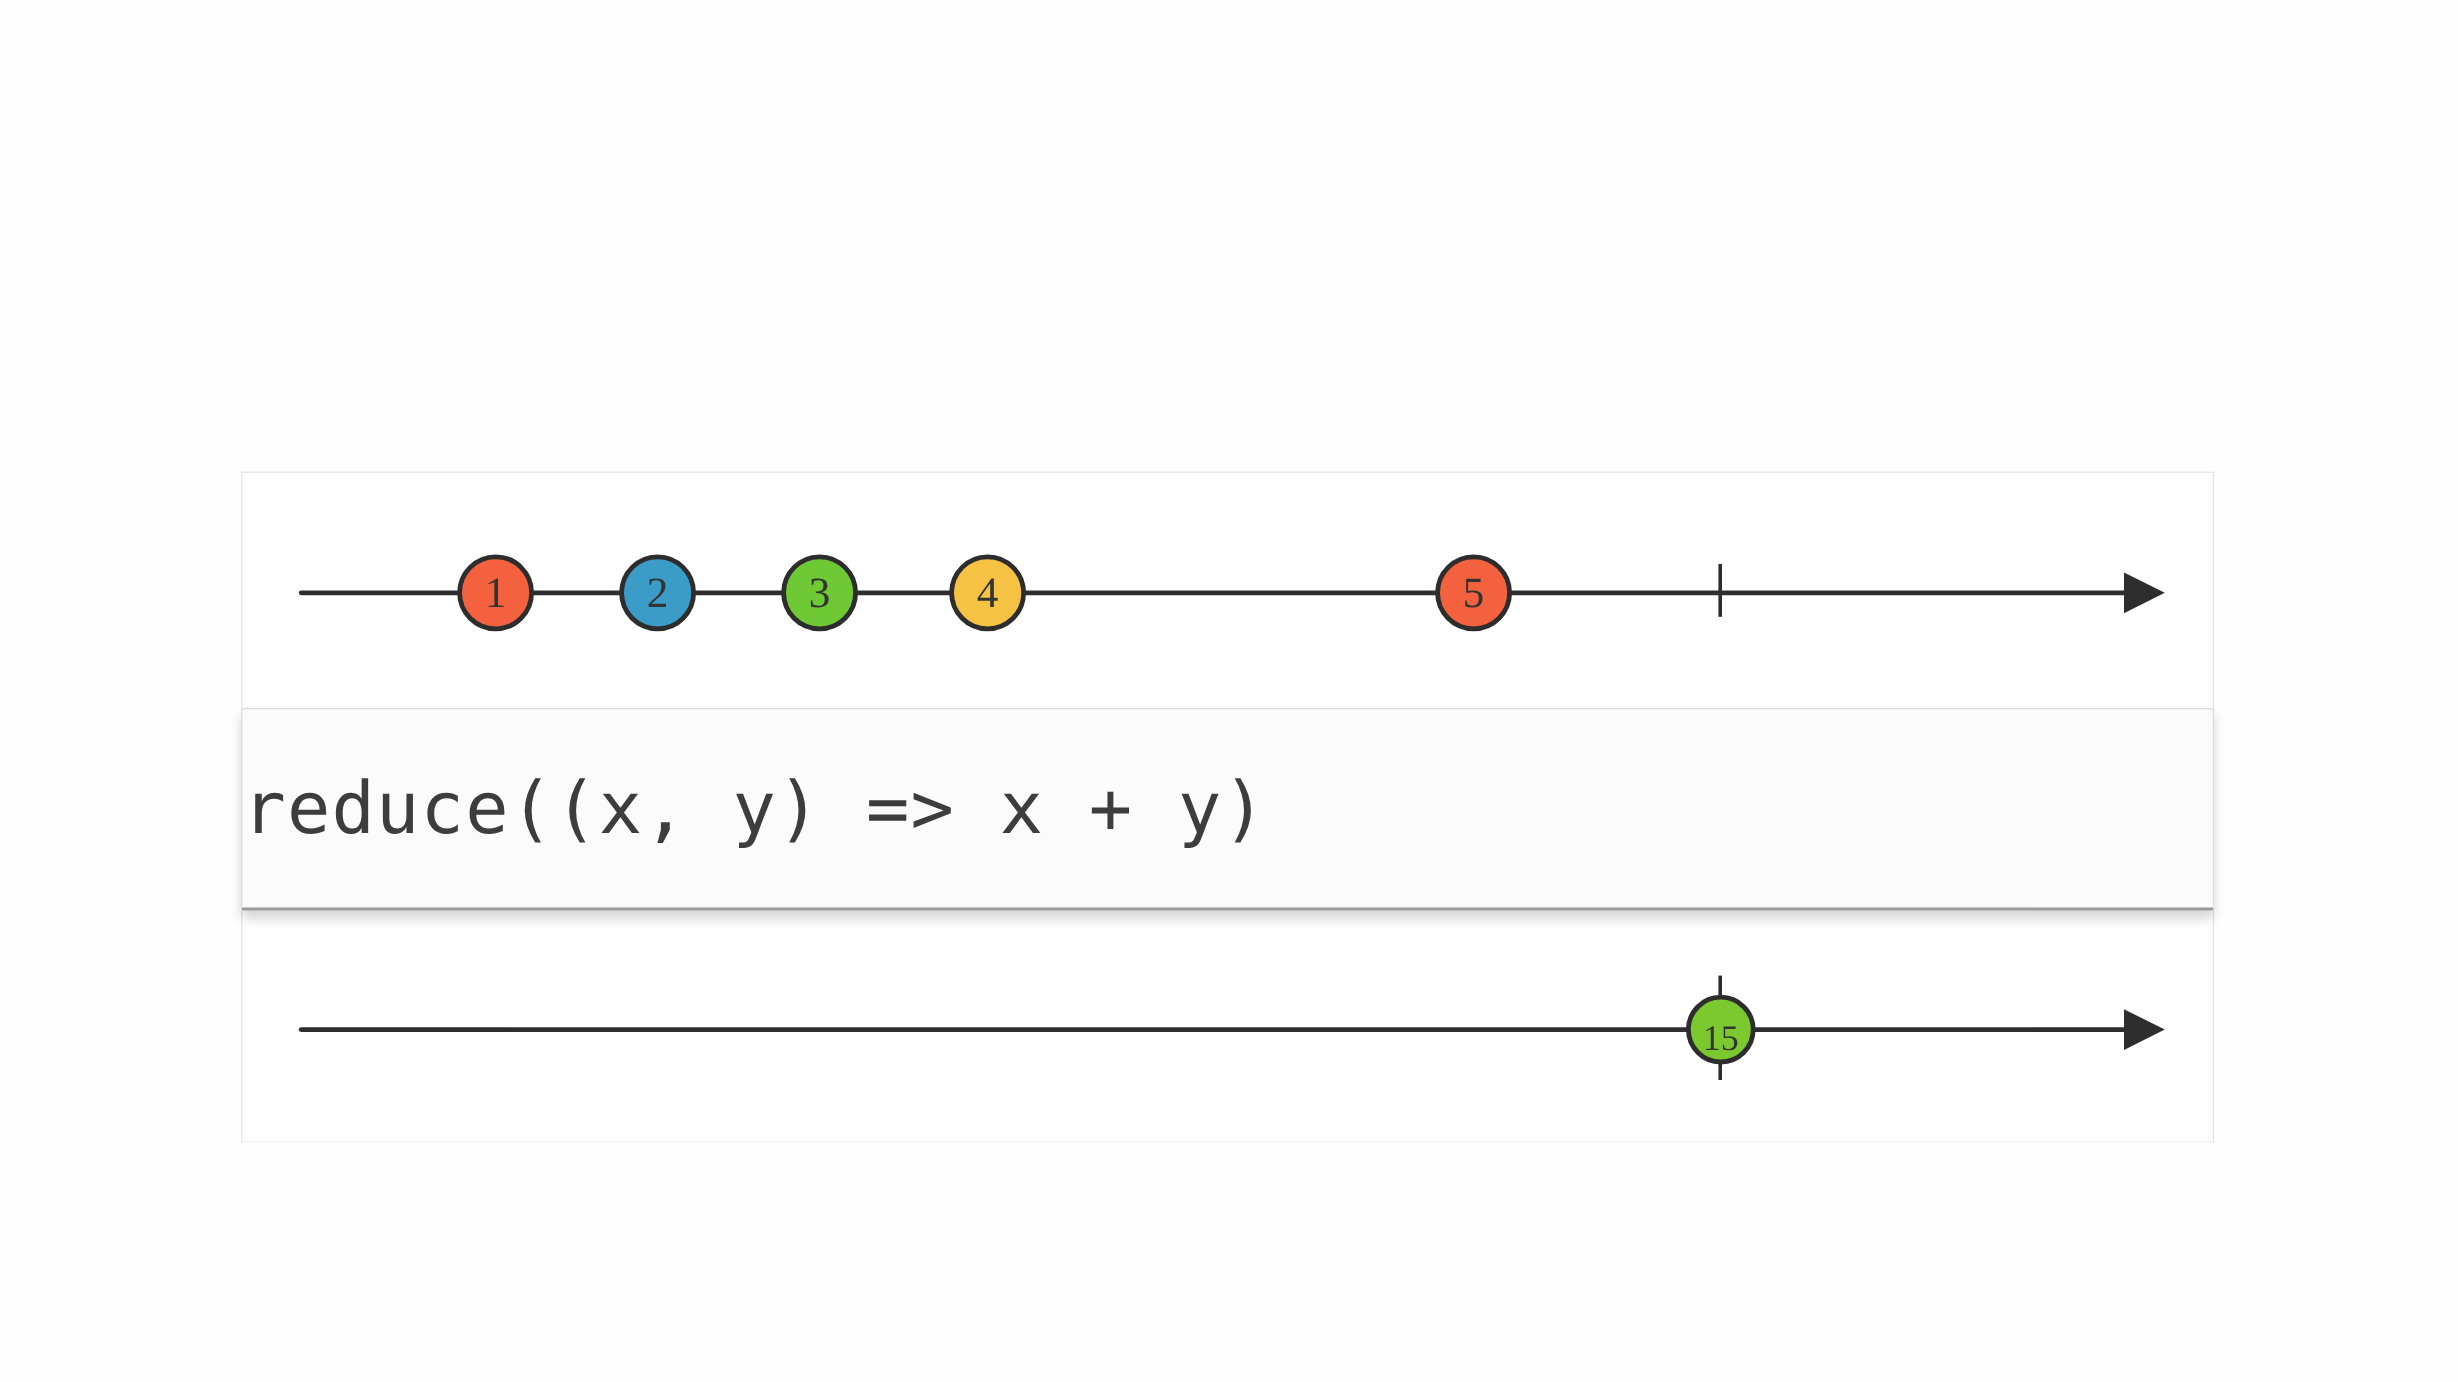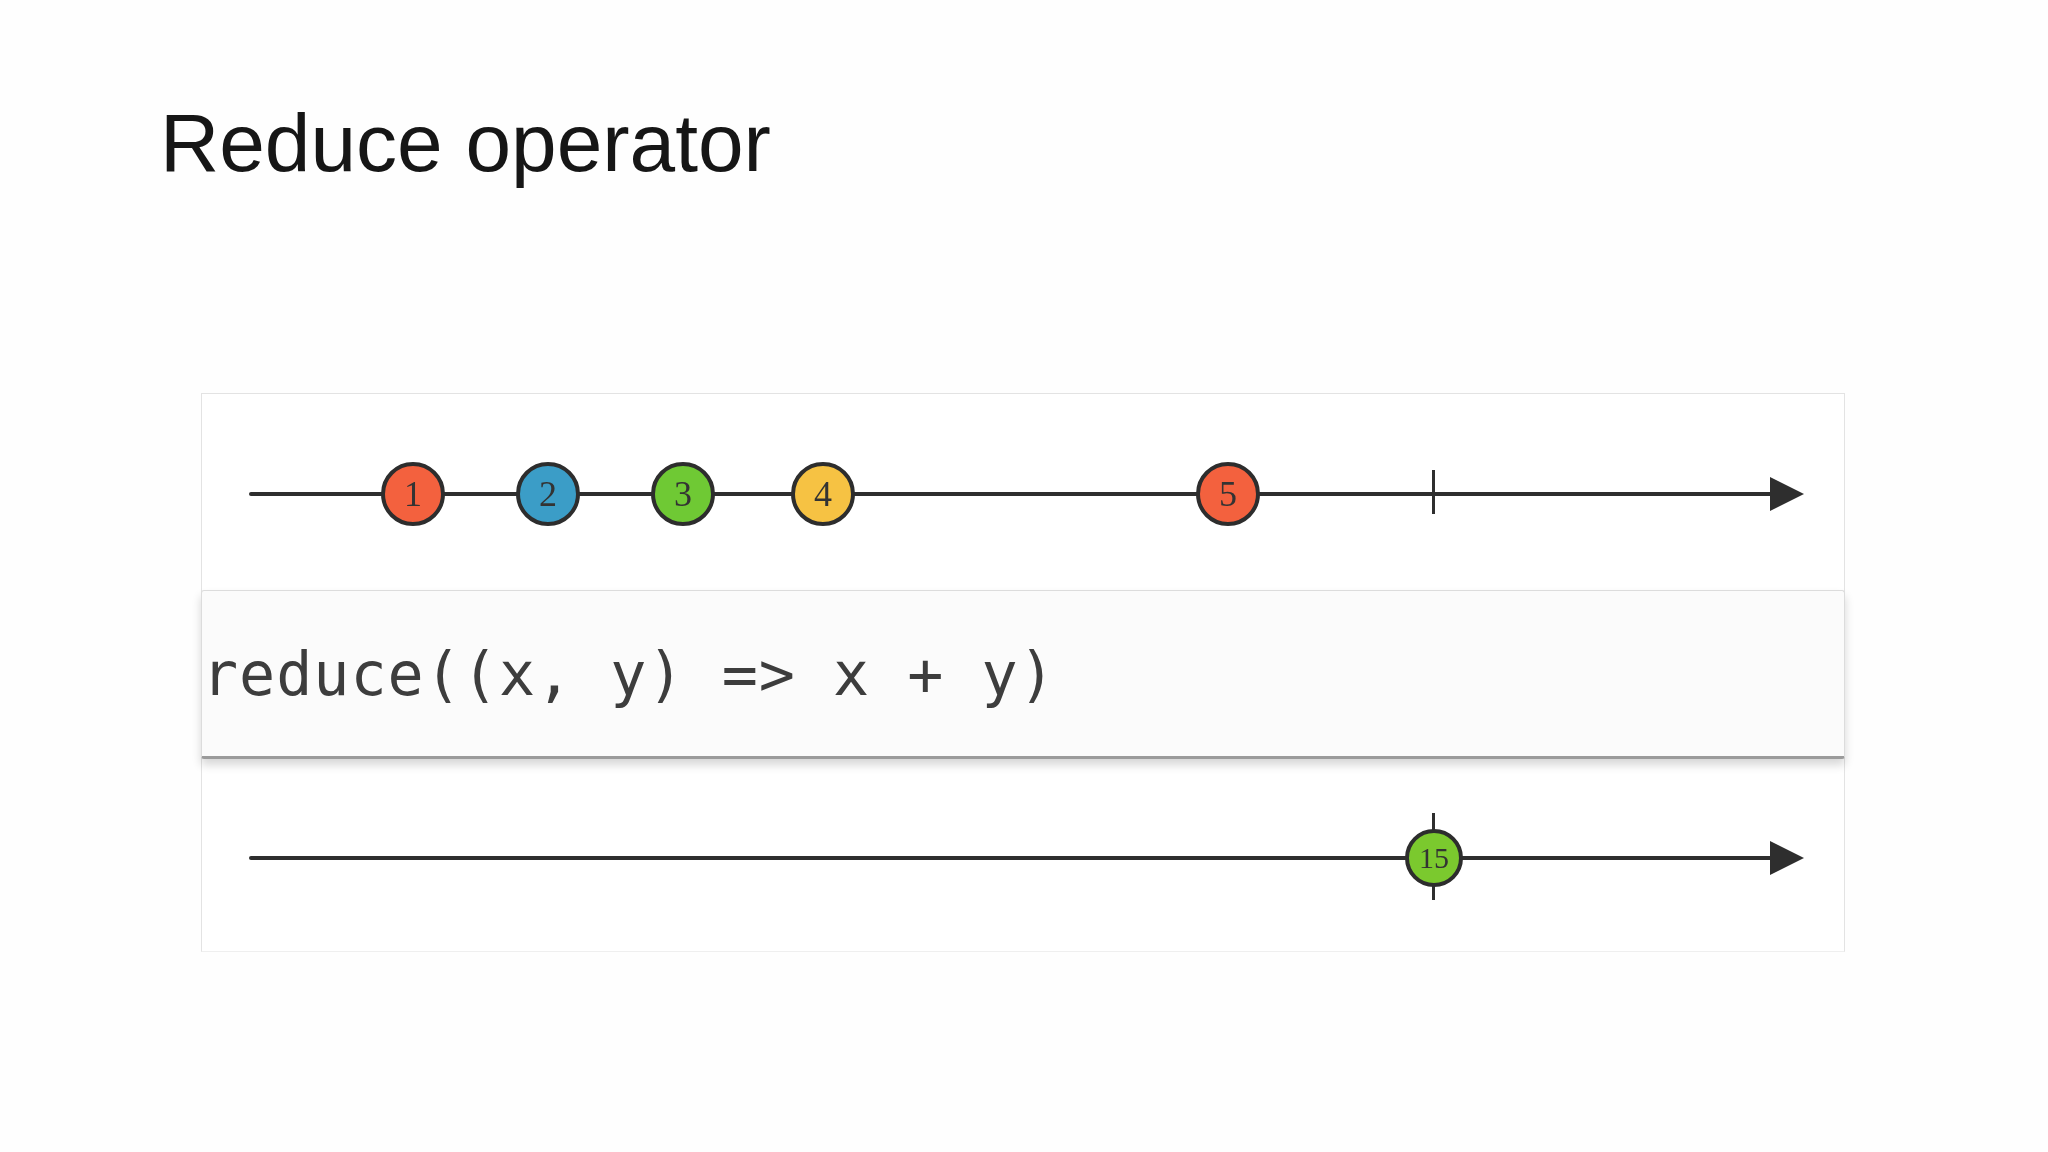--- a/index.html
+++ b/index.html
@@ -79,20 +79,21 @@
     justify-content: center;
     font-family: "Liberation Serif", serif;
     font-size: 36px;
     color: #333333;
     box-sizing: content-box;
   }
   .marble.small {
     width: 50px;
     height: 50px;
     font-size: 30px;
+    align-items: flex-end;
   }
   
   .operator-box {
     position: absolute;
     left: -1px;
     right: -1px;
     top: 196px;
     height: 165px;
     background: #fbfbfb;
     border: 1px solid #dcdcdc;
@@ -109,21 +110,20 @@
     letter-spacing: 1px;
     color: #3d3d3d;
     white-space: pre;
   }
 </style>
 </head>
 <body>
 
 <div class="stage">
 
-  <div class="slide-title">Reduce operator</div>
 
   <div class="diagram">
 
     <div class="stream input">
       <div class="timeline-line" style="top:98px;"></div>
       <div class="arrowhead" style="left:1568px; top:83px;"></div>
 
       <div class="tick" style="left:1230px; top:76px; height:44px;"></div>
 
       <div class="marble" style="left: 211px; top: 100px; background-color: rgb(243, 97, 62);">

